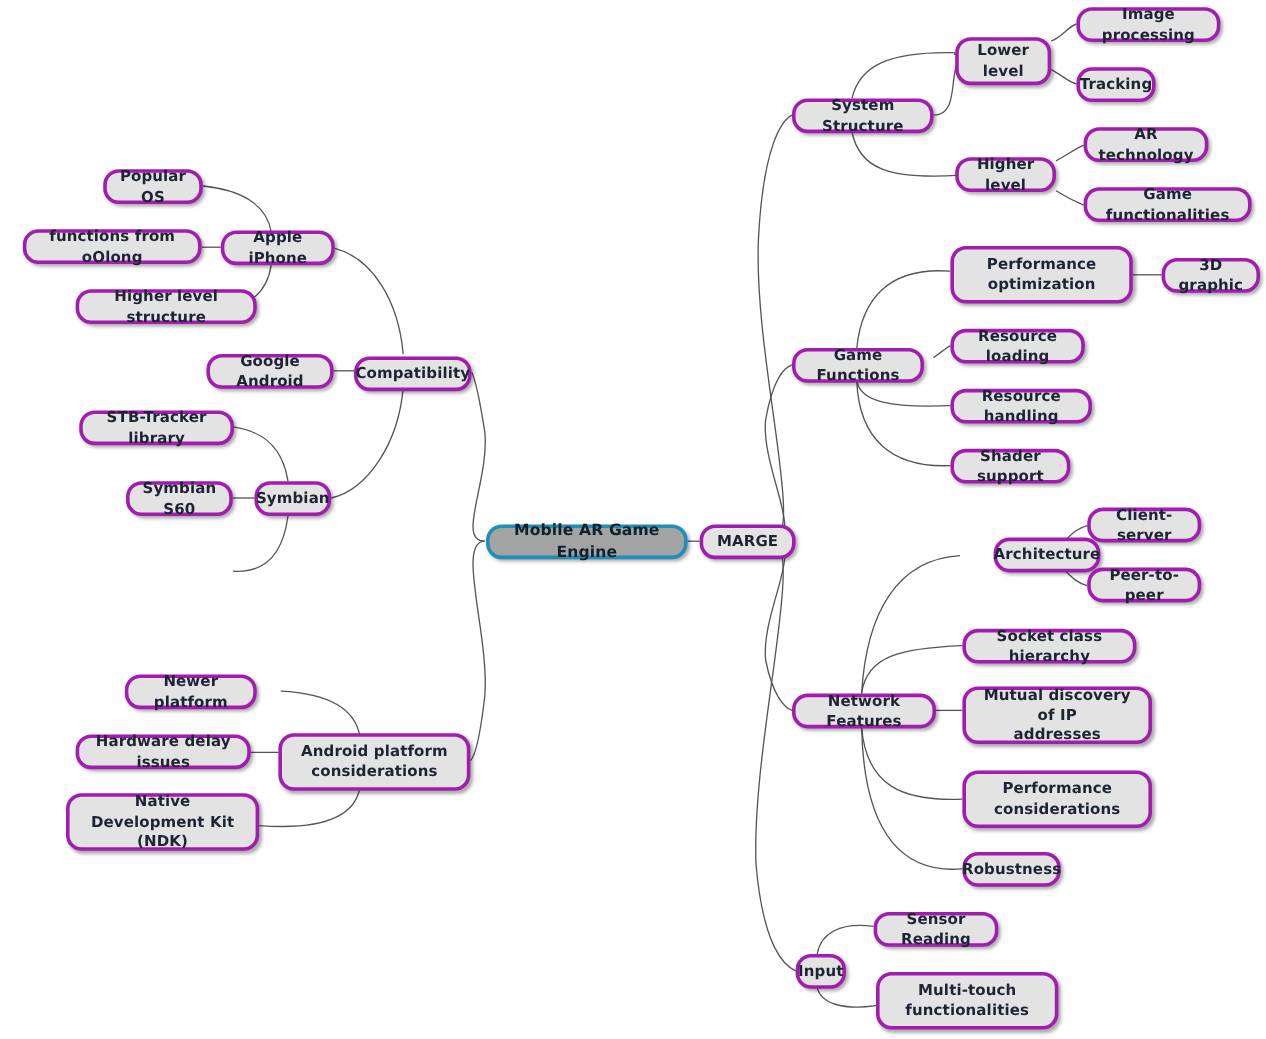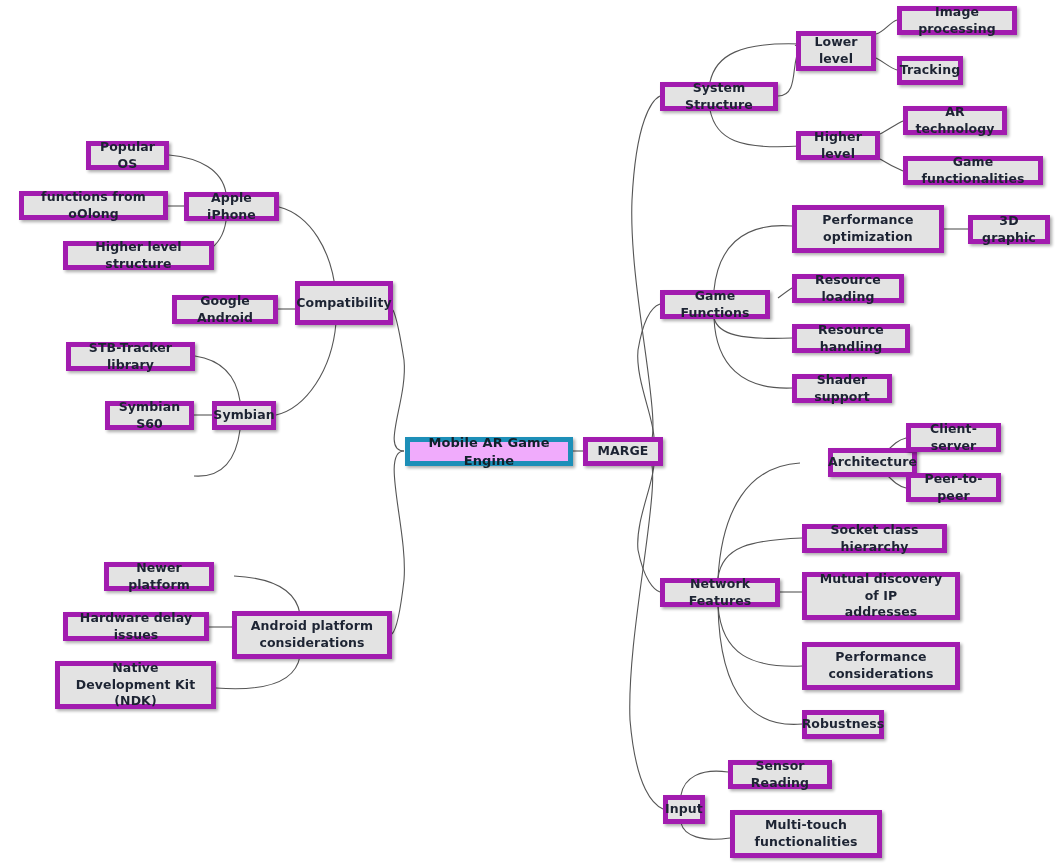--- a/index.html
+++ b/index.html
@@ -24,34 +24,34 @@
     pointer-events: none;
   }
   .node {
     position: absolute;
     box-sizing: border-box;
     display: flex;
     align-items: center;
     justify-content: center;
     text-align: center;
     background: #e3e3e3;
-    border: 5px solid #a21caf;
-    border-radius: 0;
+    border: 3px solid #a21caf;
+    border-radius: 13px;
     color: #1d2433;
     font-weight: bold;
     font-size: 12.5px;
     line-height: 1.35;
     letter-spacing: 0.1px;
     box-shadow: 2px 2px 3px rgba(0,0,0,0.33);
     padding: 0 7px;
     white-space: pre-line;
     z-index: 2;
   }
   .node.root {
-    background: #f0abfc;
+    background: #a3a3a3;
     border-color: #1d8fb8;
     color: #11212b;
     font-size: 13px;
   }
 </style>
 </head>
 <body>
 
 <div id="canvas">
 
@@ -191,21 +191,21 @@
     <span>Input</span>
   </div>
   <div class="node" style="left:728px; top:760px; width:104px; height:29px;">
     <span>Sensor Reading</span>
   </div>
   <div class="node" style="left:730px; top:810px; width:152px; height:48px;">
     <span>Multi-touch
 functionalities</span>
   </div>
 
-  <div class="node" style="left:295px; top:281px; width:98px; height:44px;text-align:right;">
+  <div class="node" style="left:295px; top:297px; width:98px; height:29px;text-align:right;">
     <span>Compatibility</span>
   </div>
   <div class="node" style="left:184px; top:192px; width:95px; height:29px;">
     <span>Apple iPhone</span>
   </div>
   <div class="node" style="left:86px; top:141px; width:83px; height:29px;">
     <span>Popular OS</span>
   </div>
   <div class="node" style="left:19px; top:191px; width:149px; height:29px;">
     <span>functions from oOlong</span>

